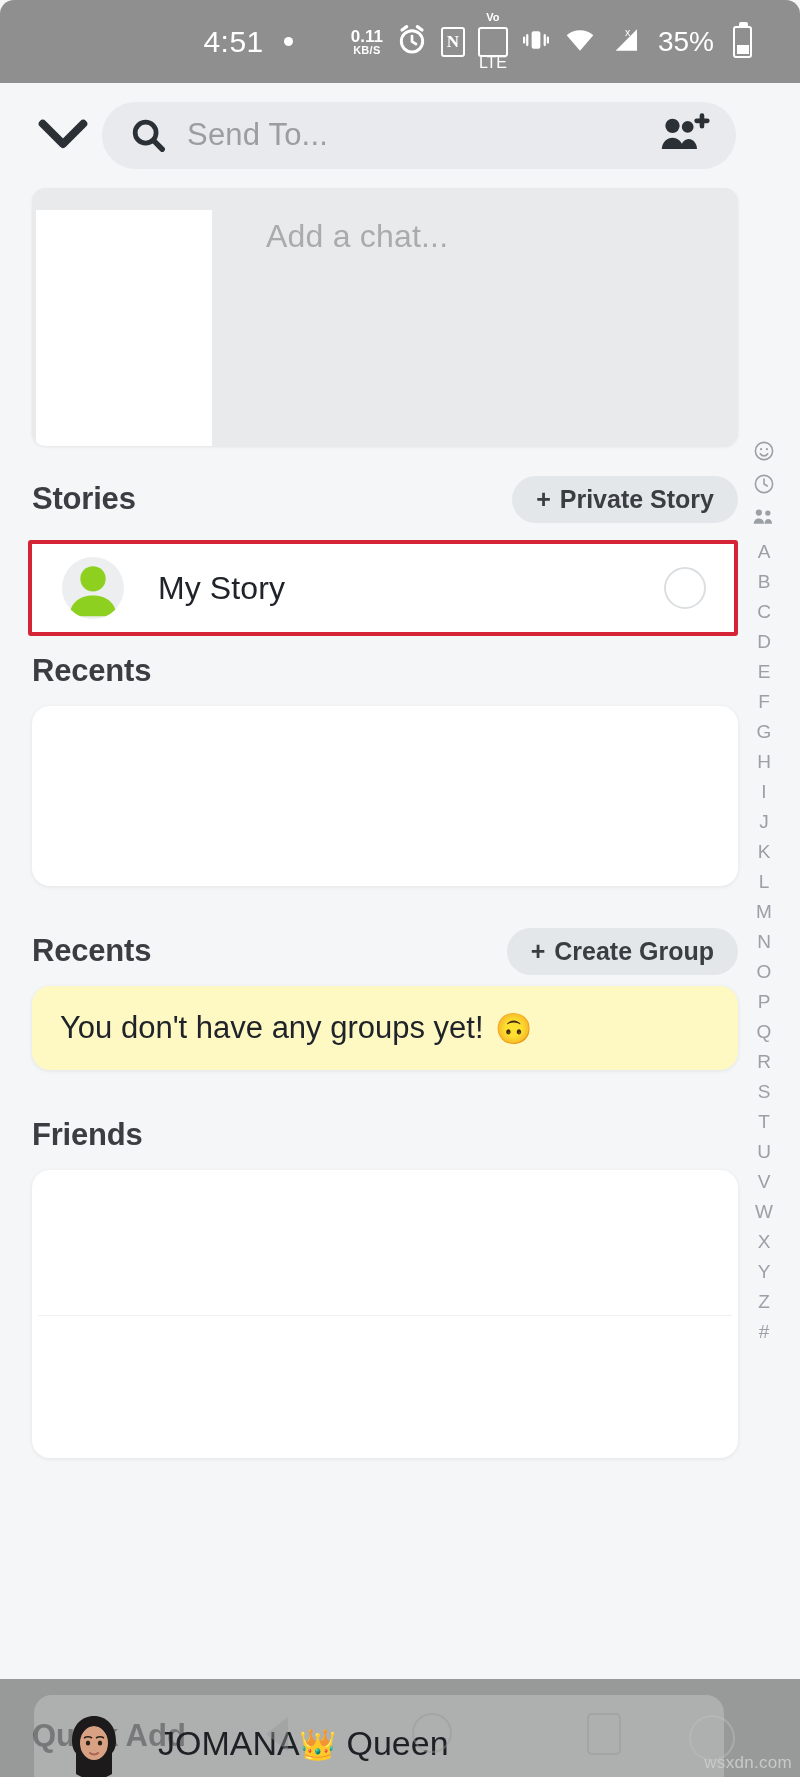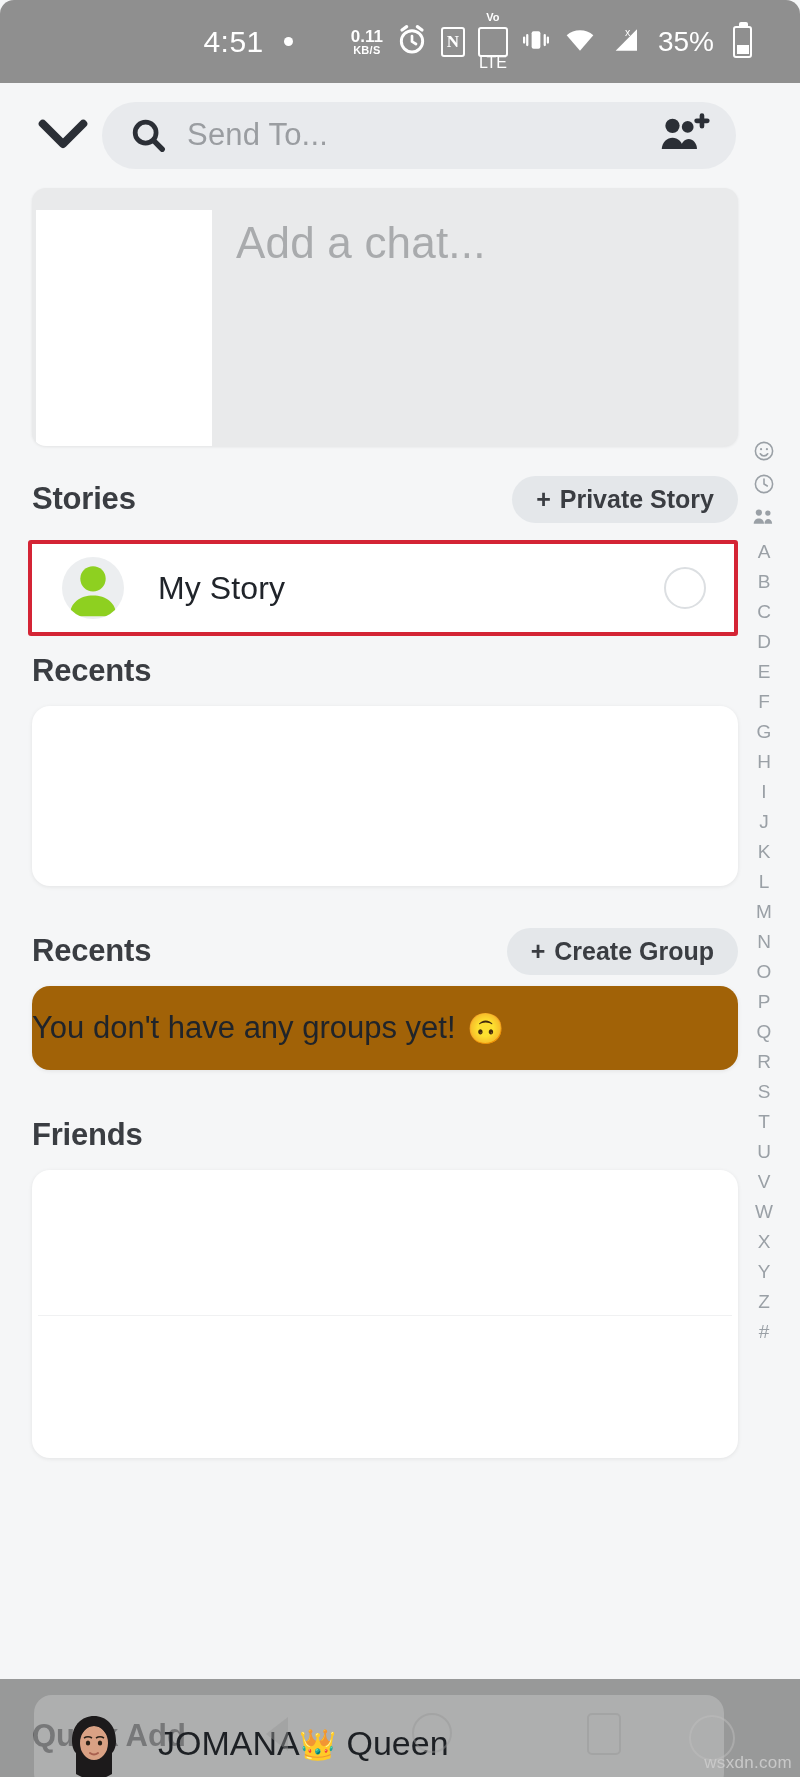--- a/index.html
+++ b/index.html
@@ -100,22 +100,22 @@
     background: #e9eaeb;
     border-radius: 14px;
     overflow: hidden;
     box-shadow: 0 1px 3px rgba(0,0,0,.08);
   }
   #addchat-thumb {
     position: absolute; top: 22px; left: 4px;
     width: 176px; height: 252px; background: #ffffff;
   }
   #addchat-label {
-    position: absolute; left: 204px; top: 30px;
-    font-size: 44px; color: #a9abad; letter-spacing: .2px;
+    position: absolute; left: 234px; top: 30px;
+    font-size: 32px; color: #a9abad; letter-spacing: .2px;
   }
 
   
   .sec-head {
     display: flex; align-items: center; justify-content: space-between;
     margin: 0 62px 0 32px;
     height: 70px;
     gap: 40px;
   }
   .sec-title {
@@ -165,24 +165,25 @@
     margin: 0 62px 0 32px;
   }
   #recents-card { height: 180px; }
   #friends-card { height: 288px; }
   #friends-card .divider {
     position: relative; top: 145px;
     height: 1px; background: #f0f1f2; margin: 0 6px;
   }
 
   #groups-msg-card {
-    height: 84px; border-radius: 18px; background: #a16207;
+    height: 84px; border-radius: 18px; background: #fef9c3;
     box-shadow: 0 1px 4px rgba(0,0,0,.08);
     margin: 0 62px 0 32px;
     display: flex; align-items: center;
+    padding-left: 28px;
     font-size: 31px; color: #20242a;
   }
   #groups-msg-card .emo { margin-left: 12px; font-size: 30px; }
 
   .spacer-sm { height: 18px; }
   .spacer-md { height: 30px; }
 
   
   #alpha-index {
     position: absolute; top: 440px; right: 14px;

